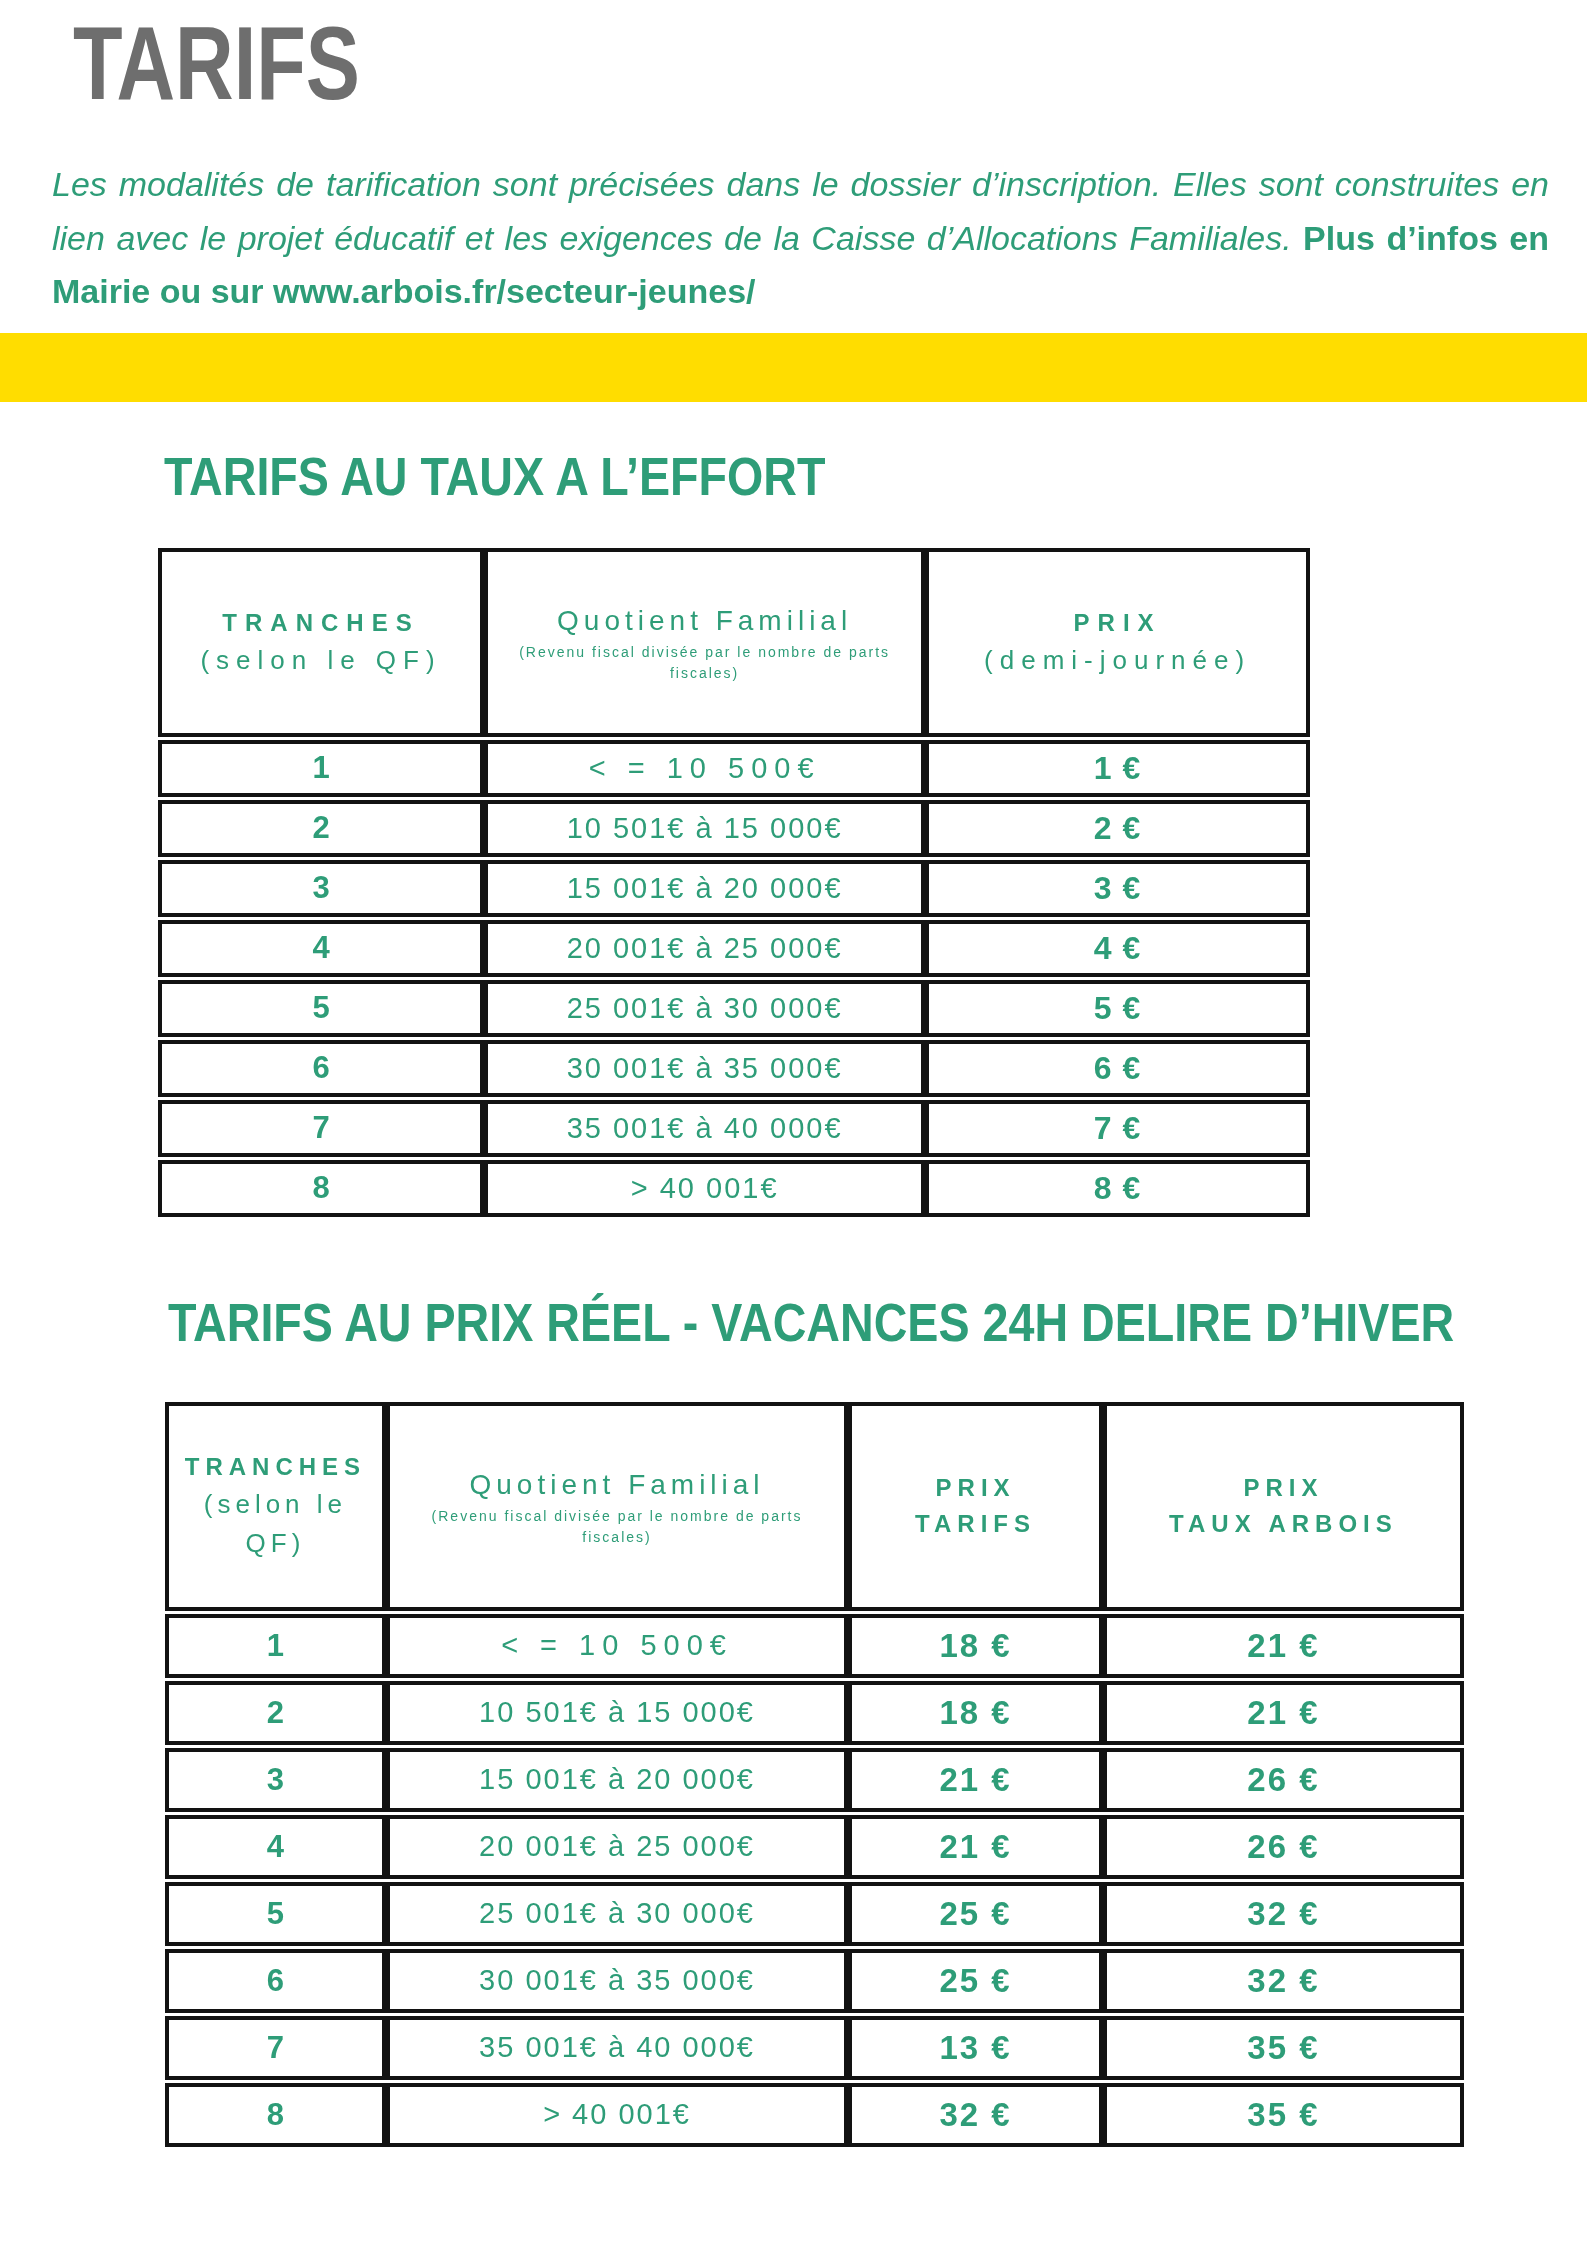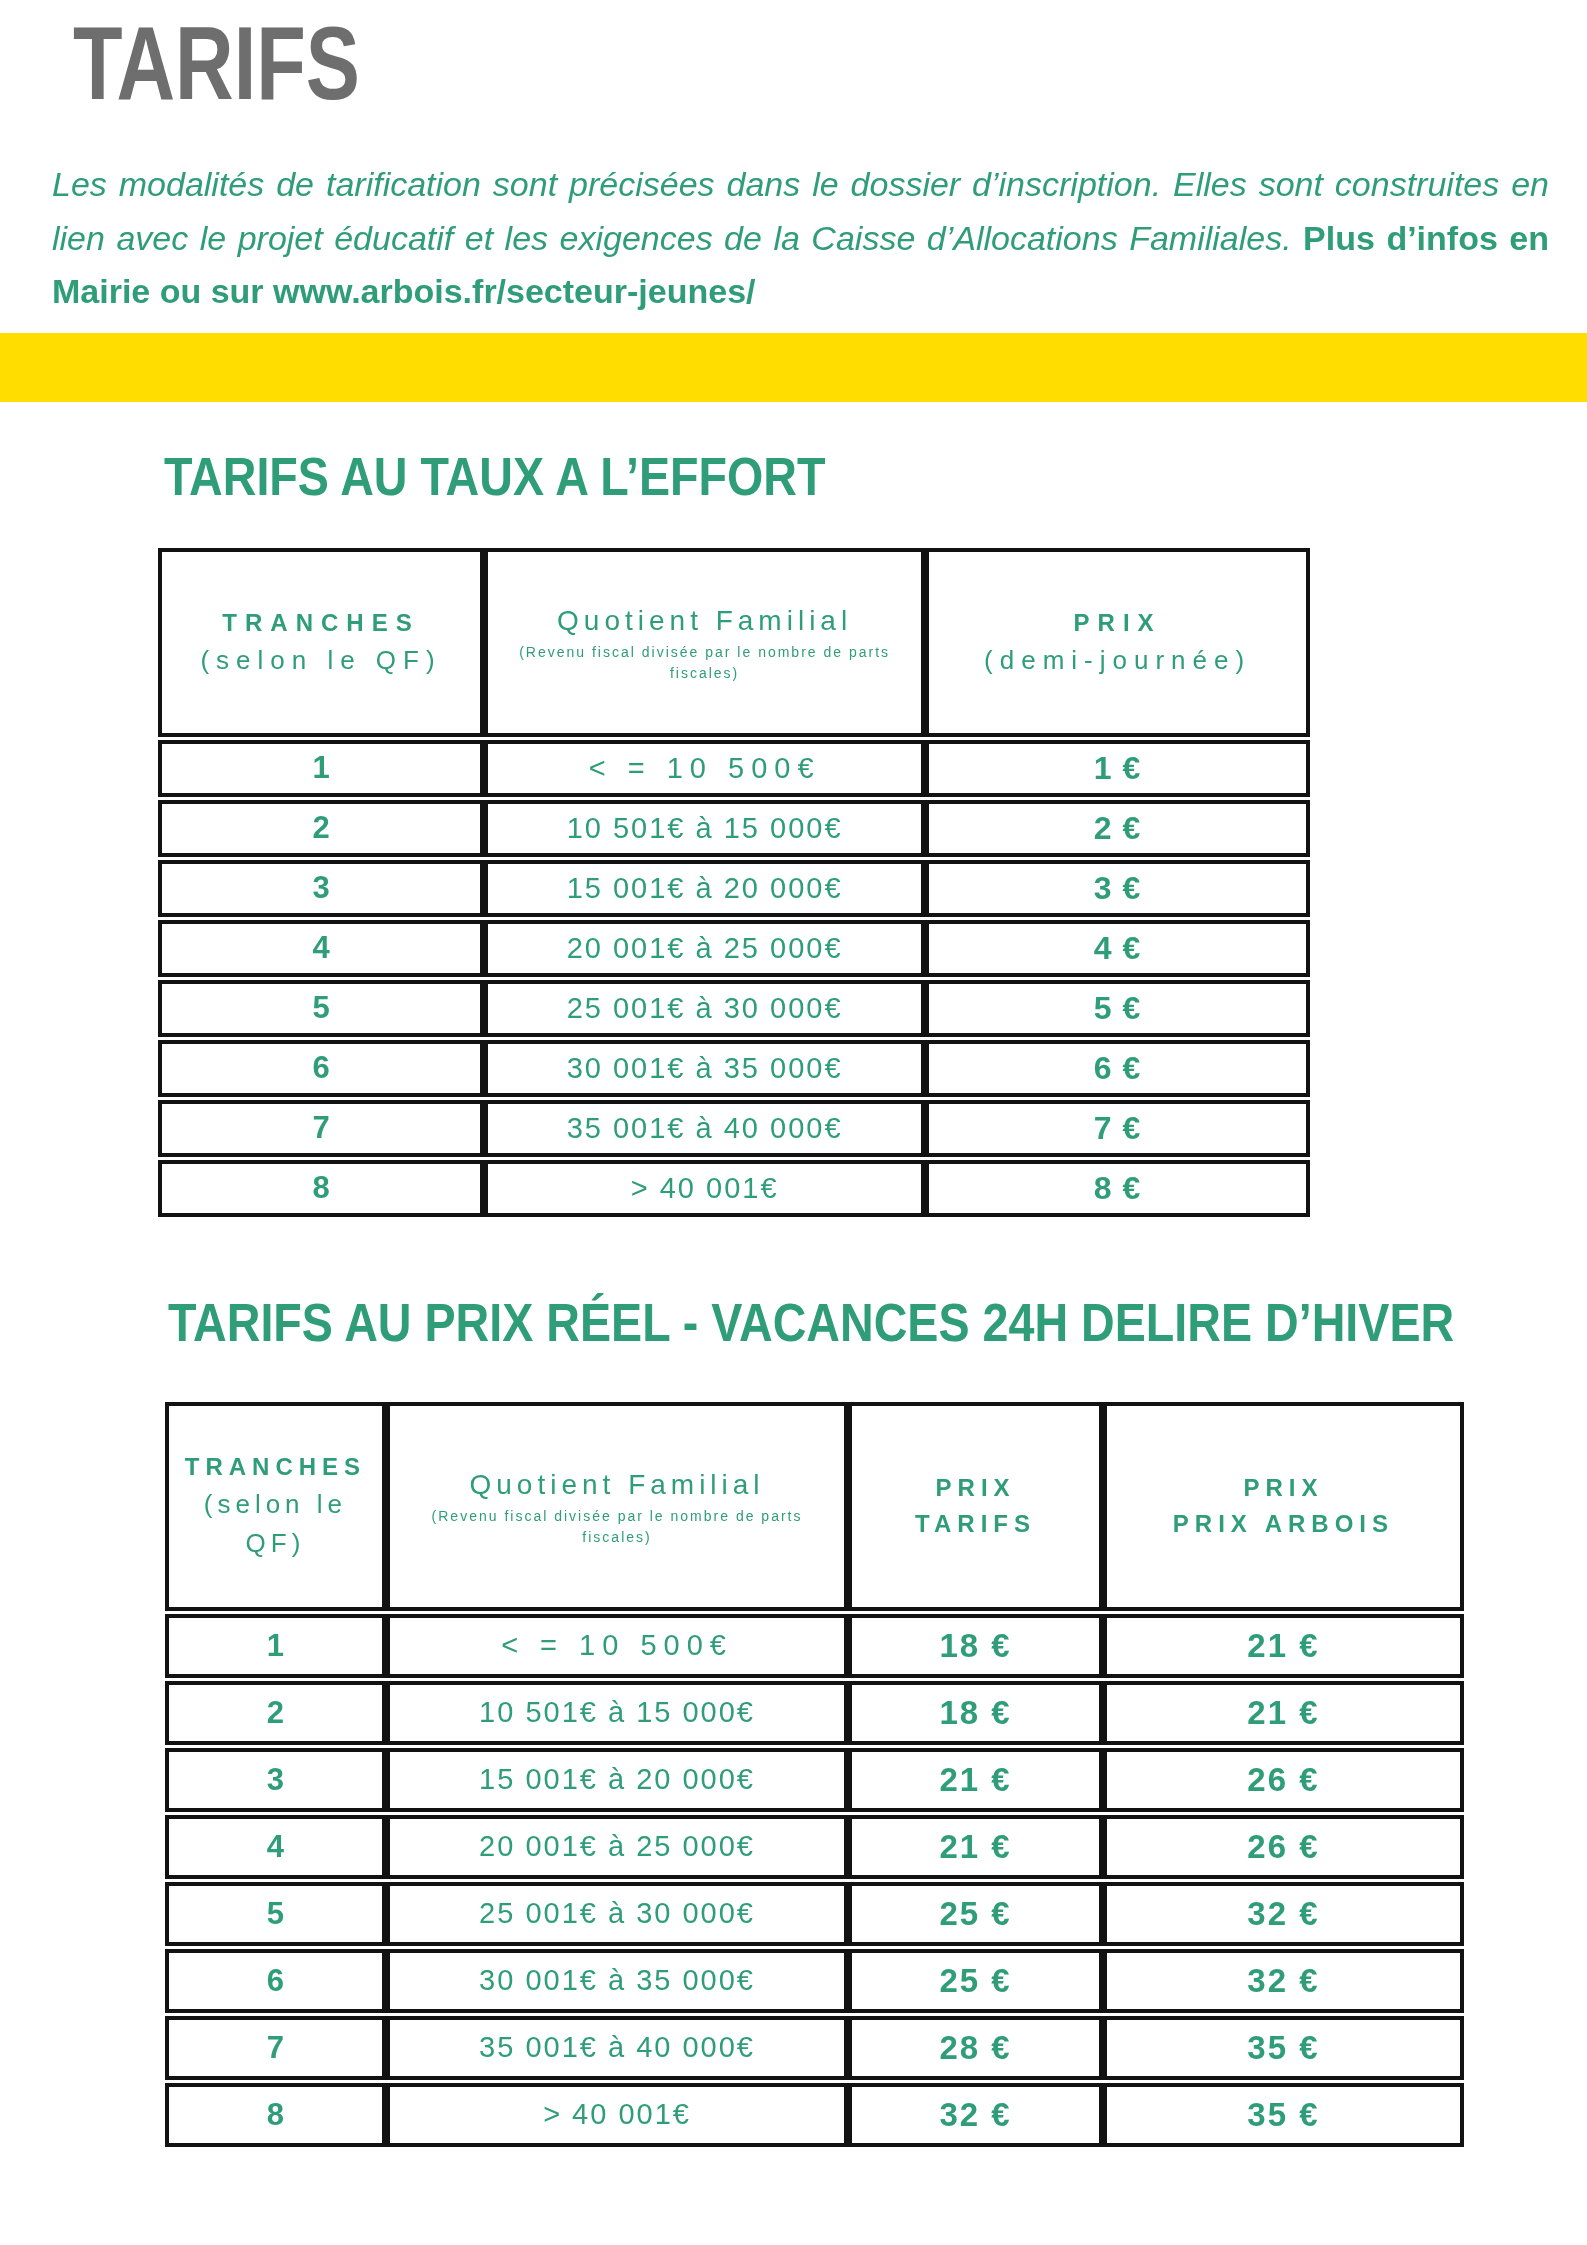--- a/index.html
+++ b/index.html
@@ -236,21 +236,21 @@
       <td>
         <span class="qf-title">Quotient Familial</span>
         <span class="qf-sub">(Revenu fiscal divisée par le nombre de parts fiscales)</span>
       </td>
       <td>
         <span class="hdr-main">PRIX</span>
         <span class="hdr-main">TARIFS</span>
       </td>
       <td>
         <span class="hdr-main">PRIX</span>
-        <span class="hdr-main">PRIX ARBOIS</span>
+        <span class="hdr-main">TAUX ARBOIS</span>
       </td>
     </tr>
   </thead>
   <tbody>
     <tr>
       <td><span class="num">1</span></td>
       <td><span class="range ls-wide">&lt; = 10 500€</span></td>
       <td><span class="price">18 €</span></td>
       <td><span class="price">21 €</span></td>
     </tr>
@@ -280,21 +280,21 @@
     </tr>
     <tr>
       <td><span class="num">6</span></td>
       <td><span class="range">30 001€ à 35 000€</span></td>
       <td><span class="price">25 €</span></td>
       <td><span class="price">32 €</span></td>
     </tr>
     <tr>
       <td><span class="num">7</span></td>
       <td><span class="range">35 001€ à 40 000€</span></td>
-      <td><span class="price">28 €</span></td>
+      <td><span class="price">13 €</span></td>
       <td><span class="price">35 €</span></td>
     </tr>
     <tr>
       <td><span class="num">8</span></td>
       <td><span class="range">&gt; 40 001€</span></td>
       <td><span class="price">32 €</span></td>
       <td><span class="price">35 €</span></td>
     </tr>
   </tbody>
 </table>

